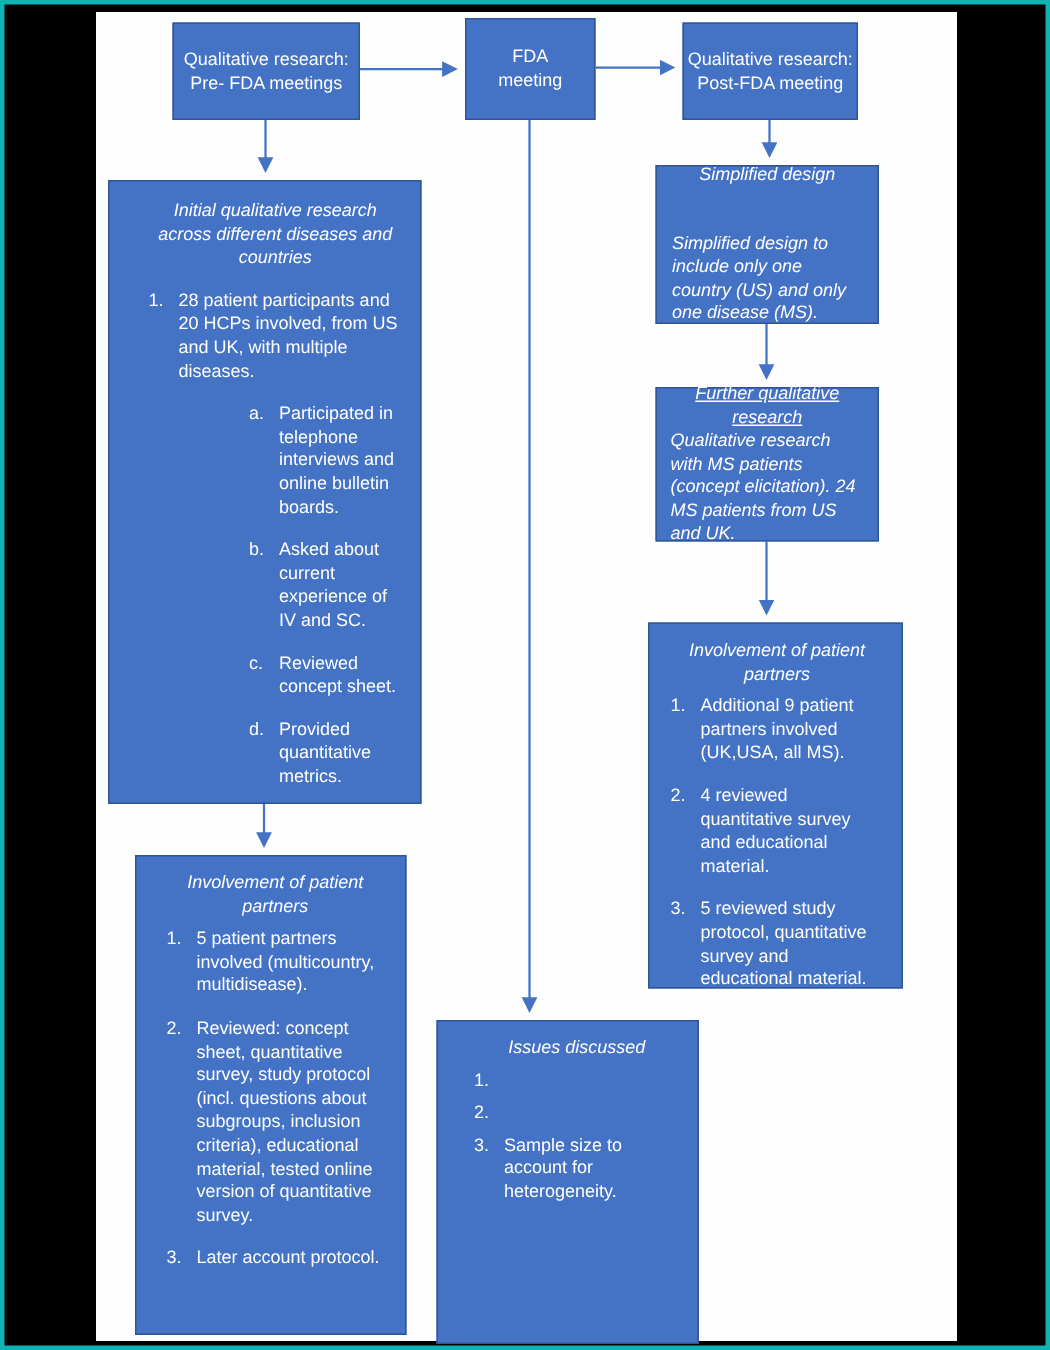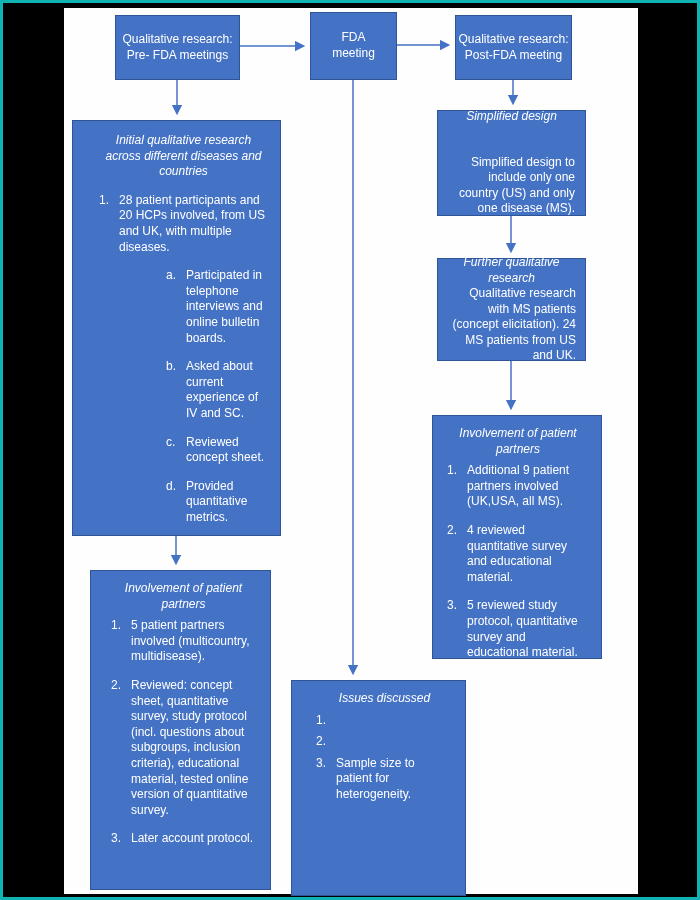--- a/index.html
+++ b/index.html
@@ -14,21 +14,21 @@
     color:#fff;font-size:12px;line-height:1.3;
   }
   .flexcenter{display:flex;flex-direction:column;align-items:center;justify-content:center;text-align:center;}
   .pad{padding:10px 12px 10px 26px;}
   .title{font-style:italic;text-align:center;margin-bottom:4px;}
   .li{display:flex;margin-top:13px;}
   .li .num{flex:0 0 20px;}
   .li .txt{flex:1;}
   .li.sub{margin-left:67px;}
   .li.tight{margin-top:6px;}
-  .centerbody{text-align:right;}
+  .centerbody{text-align:left;font-style:italic;}
   .arrows{position:absolute;left:0;top:0;pointer-events:none;}
 </style>
 </head>
 <body>
 
 <div class="canvas">
   <div class="paper">
 
     <svg class="arrows" width="574" height="886">
       <defs>
@@ -106,21 +106,21 @@
         <span class="txt">Later account protocol.</span>
       </div>
     </div>
 
     <div class="box flexcenter" style="left:373px;top:102px;width:149px;height:106px;padding:8px 10px;gap:26px;">
       <div class="title">Simplified design</div>
       <div class="centerbody">Simplified design to include only one country (US) and only one disease (MS).</div>
     </div>
 
     <div class="box flexcenter" style="left:373px;top:250px;width:149px;height:103px;padding:8px 9px;">
-      <div class="title" style="margin-bottom:0;">Further qualitative research</div>
+      <div class="title" style="margin-bottom:0;text-decoration:underline;">Further qualitative research</div>
       <div class="centerbody">Qualitative research with MS patients (concept elicitation). 24 MS patients from US and UK.</div>
     </div>
 
     <div class="box" style="left:368px;top:407px;width:170px;height:244px;padding:10px 12px 10px 14px;">
       <div class="title">Involvement of patient partners</div>
       <div class="li tight">
         <span class="num">1.</span>
         <span class="txt">Additional 9 patient partners involved (UK,USA, all MS).</span>
       </div>
       <div class="li">
@@ -136,18 +136,18 @@
     <div class="box" style="left:227px;top:672px;width:175px;height:216px;padding:10px 12px 10px 24px;">
       <div class="title">Issues discussed</div>
       <div class="li tight">
         <span class="num">1.</span>
       </div>
       <div class="li tight">
         <span class="num">2.</span>
       </div>
       <div class="li tight">
         <span class="num">3.</span>
-        <span class="txt">Sample size to patient for heterogeneity.</span>
+        <span class="txt">Sample size to account for heterogeneity.</span>
       </div>
     </div>
 
   </div>
 </div>
 
 </body></html>

